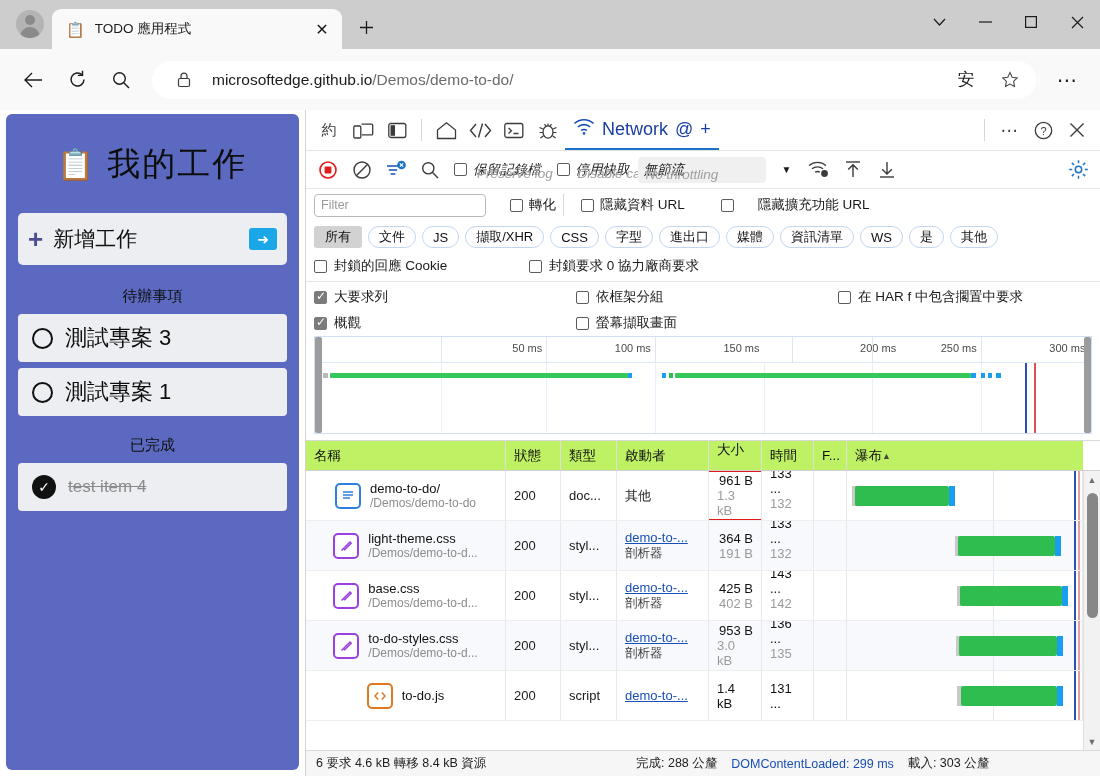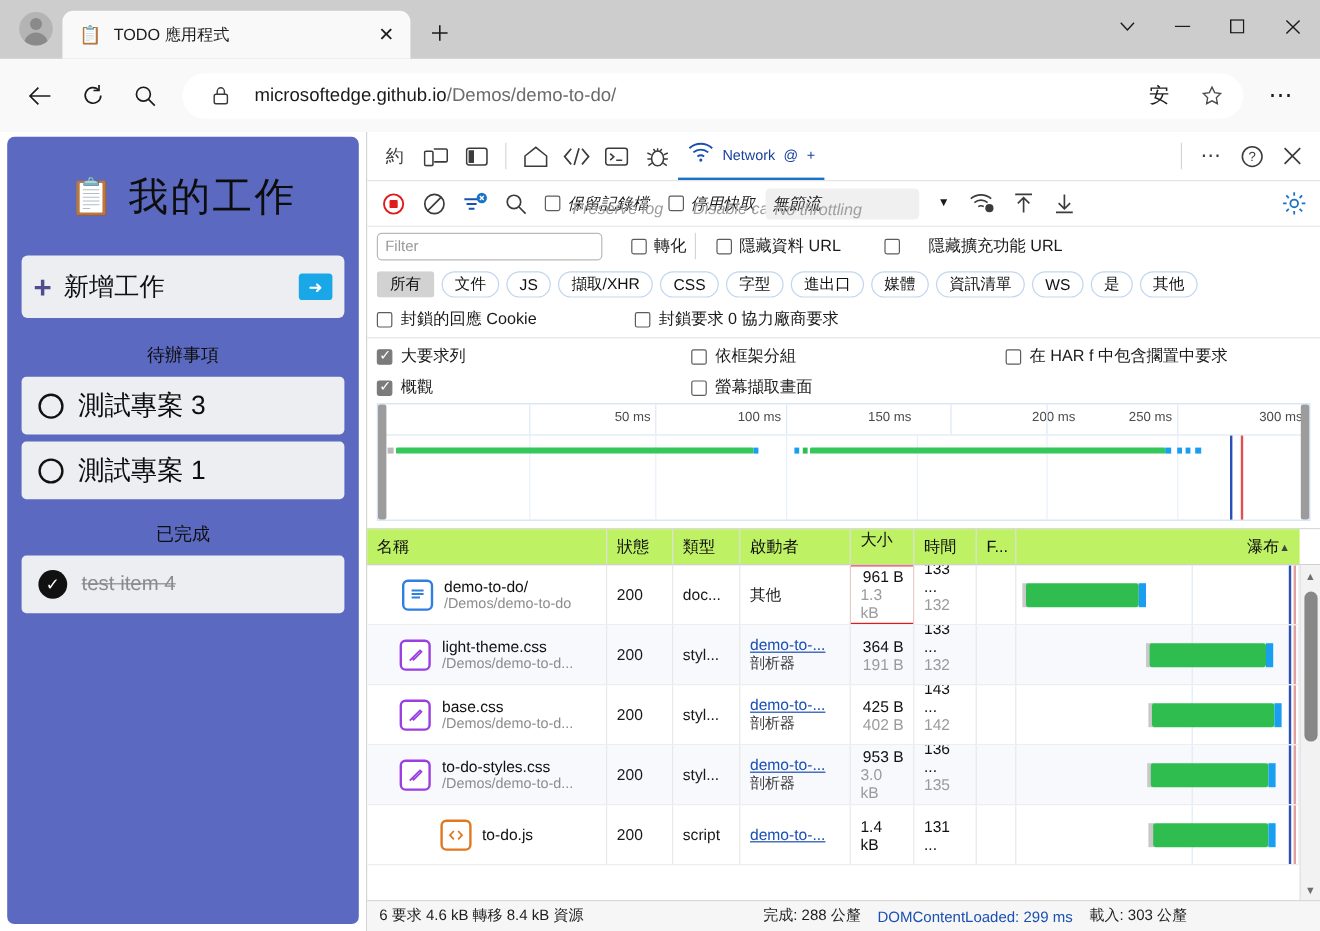--- a/index.html
+++ b/index.html
@@ -131,21 +131,21 @@
   }
   .dt-ticon {
     width: 34px; height: 34px; display: flex; align-items: center; justify-content: center;
     color: #3b3b3b; border-radius: 4px; flex: 0 0 auto;
   }
   .dt-sep { width: 1px; height: 22px; background: #d6d6d6; margin: 0 7px; flex: 0 0 auto; }
   .dt-tab-active {
     display: flex; align-items: center; gap: 7px; height: 40px; padding: 0 8px;
     border-bottom: 2.5px solid #1a73c7; color: #1a4fb4; font-size: 18px; flex: 0 0 auto;
   }
-  .dt-tab-active .lbl { font-size: 12px; color: #1a3fa0; }
+  .dt-tab-active .lbl { font-size: 18px; color: #1a3fa0; }
   .dt-spacer { flex: 1; }
   .dt-right-ico {
     width: 34px; height: 34px; display: flex; align-items: center; justify-content: center;
     color: #3b3b3b; flex: 0 0 auto;
   }
 
   .dt-toolbar {
     height: 38px; display: flex; align-items: center; padding: 0 6px; gap: 2px;
     border-bottom: 1px solid #e8e8e8; flex: 0 0 auto; position: relative; font-style: italic;
   }
@@ -171,21 +171,21 @@
     display: flex; align-items: center; padding: 0 6px; margin-left: 6px;
     font-size: 13.5px; position: relative; flex: 0 0 auto;
   }
   .chev { margin-left: 8px; font-size: 10px; color: #1a1a1a; }
 
   .dt-filterbar {
     height: 32px; display: flex; align-items: center; padding: 0 8px; gap: 0;
     flex: 0 0 auto;
   }
   .filter-input {
-    width: 188px; height: 23px; border: 1px solid #b9b9b9; border-radius: 4px;
+    width: 172px; height: 23px; border: 1px solid #b9b9b9; border-radius: 4px;
     background: #fff; font-size: 12.5px; color: #9a9a9a; padding: 0 6px;
     display: flex; align-items: center; flex: 0 0 auto;
   }
   .dt-typerow {
     height: 32px; display: flex; align-items: center; padding: 0 8px; gap: 6px;
     flex: 0 0 auto;
   }
   .pill {
     height: 22px; border: 1px solid #c3d6f0; border-radius: 11px; padding: 0 10px;
     display: flex; align-items: center; font-size: 13px; color: #111; background: #fff;
@@ -676,21 +676,21 @@
       <div class="net-table">
         <div style="display:flex;flex:0 0 auto;">
           <div class="nt-head" style="flex:1;">
             <div class="cell c-name">名稱</div>
             <div class="cell c-status">狀態</div>
             <div class="cell c-type">類型</div>
             <div class="cell c-init">啟動者</div>
             <div class="cell c-size" style="align-items:flex-start !important;">大小</div>
             <div class="cell c-time">時間</div>
             <div class="cell c-f">F...</div>
-            <div class="cell c-wf" style="flex-direction:row !important;align-items:center;padding:0 8px !important;border-right:none;justify-content:flex-end;">
+            <div class="cell c-wf" style="flex-direction:row !important;align-items:center;padding:0 8px !important;border-right:none;justify-content:flex-start;">
               <span>瀑布</span>
               <span style="font-size:9px;color:#444;">▲</span>
             </div>
           </div>
           <div style="width:17px;flex:0 0 auto;border-bottom:1px solid #d0d0d0;"></div>
         </div>
 
         <div style="display:flex;flex:1;min-height:0;">
           <div class="nt-rows">
 

